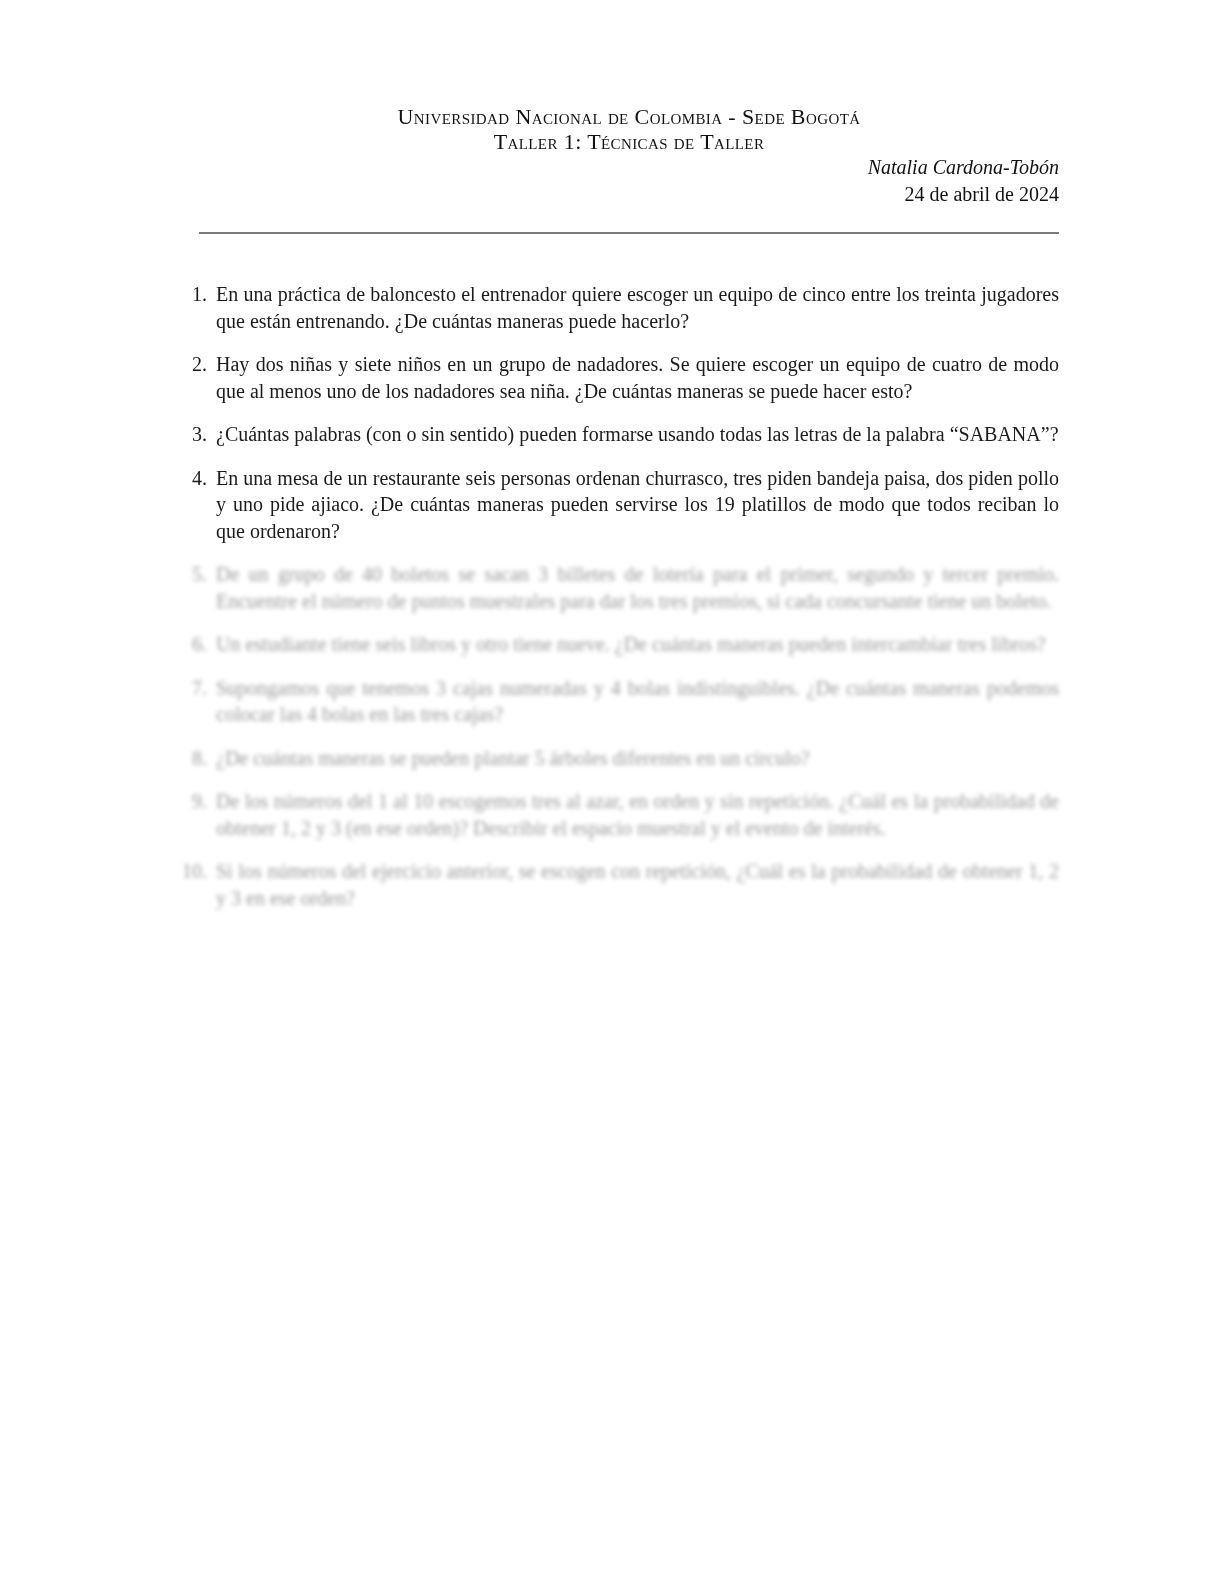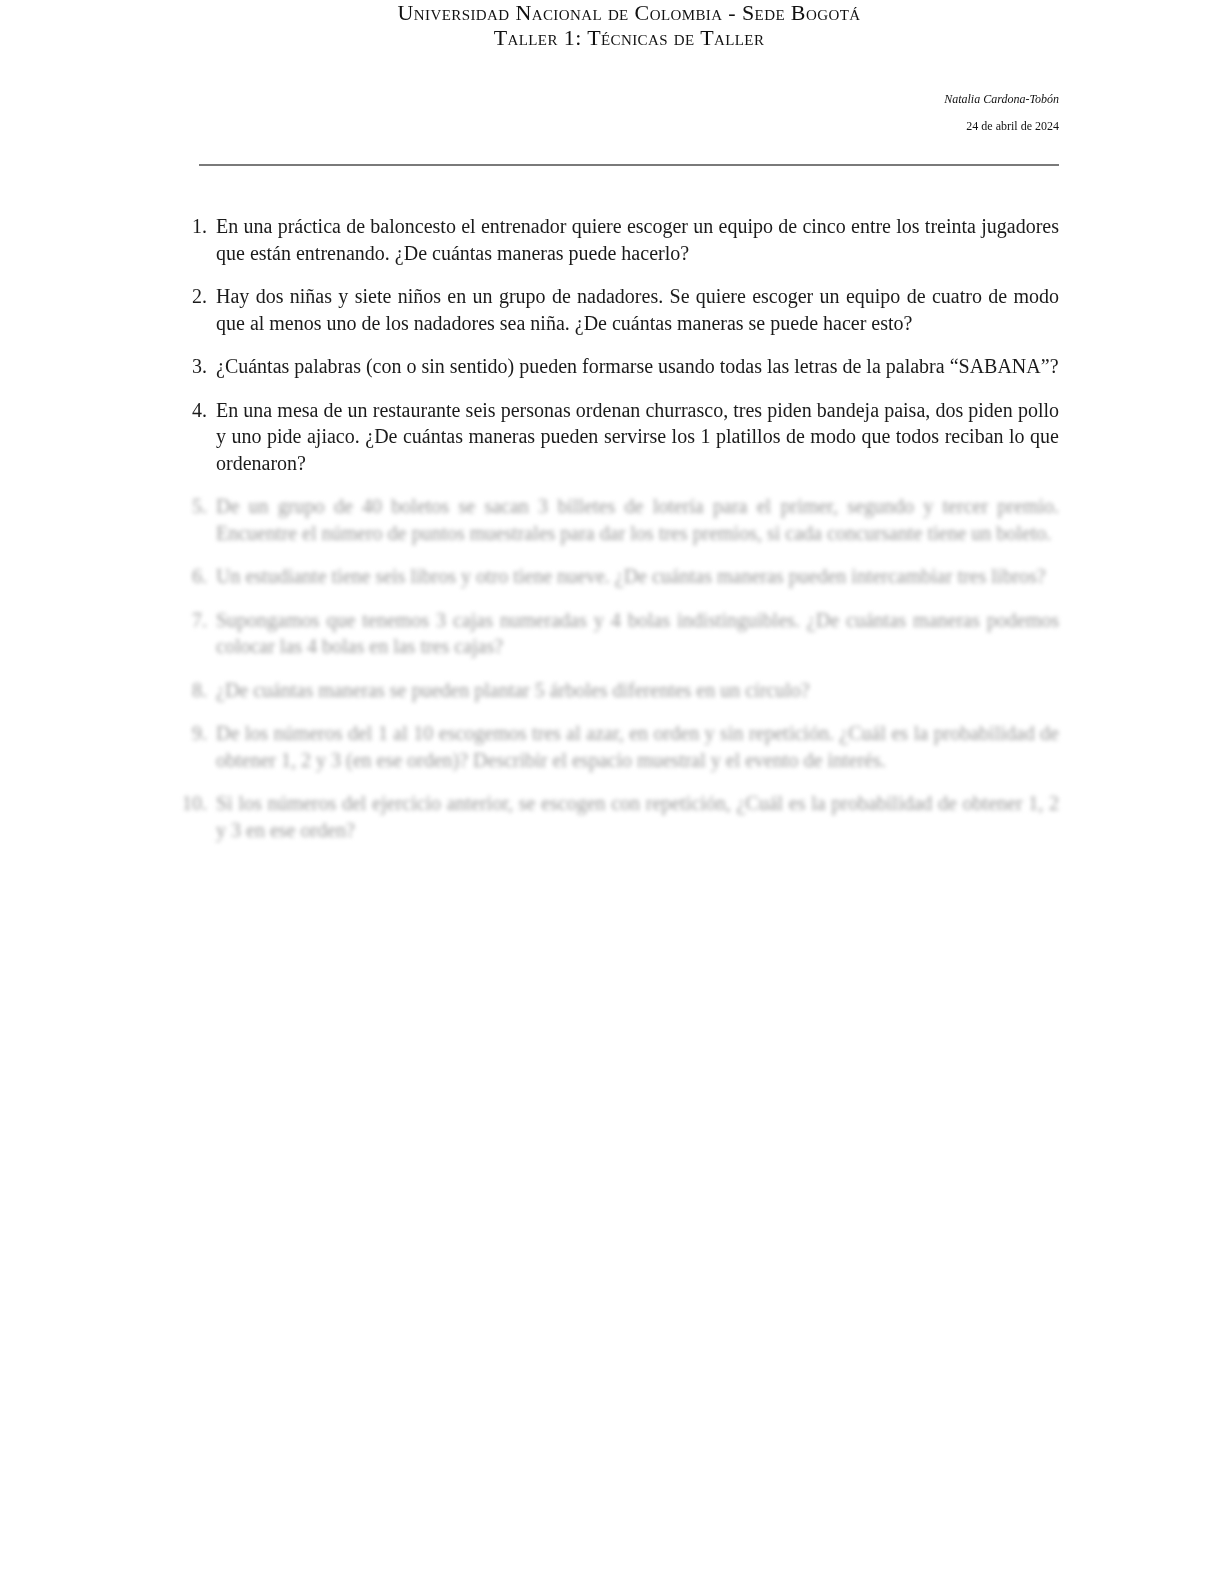--- a/index.html
+++ b/index.html
@@ -15,32 +15,32 @@
     color: #1b1b1b;
     overflow: hidden;
   }
   .content {
     position: absolute;
     left: 199px;
     top: 0;
     width: 860px;
   }
   .doc-header {
+    margin-top: 104px;
     text-align: center;
     font-variant: small-caps;
     font-size: 22px;
     line-height: 25px;
     letter-spacing: 0.4px;
     color: #111111;
   }
   .doc-header .t-line { display: block; }
   .byline {
-    margin-top: 36px;
     text-align: right;
-    font-size: 12px;
+    font-size: 20px;
     line-height: 27px;
     color: #111111;
   }
   .byline .author { font-style: italic; }
   .byline .date-words { }
   .byline .date-num { font-style: normal; }
   .rule {
     margin-top: 24px;
     height: 2px;
     background: #7a7a7a;
@@ -101,21 +101,21 @@
       <span class="txt">Hay dos niñas y siete niños en un grupo de nadadores. Se quiere escoger un equipo de cuatro de modo que al menos uno de los nadadores sea niña. ¿De cuántas maneras se puede hacer esto?</span>
     </div>
 
     <div class="problem">
       <span class="num">3.</span>
       <span class="txt">¿Cuántas palabras (con o sin sentido) pueden formarse usando todas las letras de la palabra “SABANA”?</span>
     </div>
 
     <div class="problem">
       <span class="num">4.</span>
-      <span class="txt">En una mesa de un restaurante seis personas ordenan churrasco, tres piden bandeja paisa, dos piden pollo y uno pide ajiaco. ¿De cuántas maneras pueden servirse los 1 platillos de modo que todos reciban lo que ordenaron?</span>
+      <span class="txt">En una mesa de un restaurante seis personas ordenan churrasco, tres piden bandeja paisa, dos piden pollo y uno pide ajiaco. ¿De cuántas maneras pueden servirse los 19 platillos de modo que todos reciban lo que ordenaron?</span>
     </div>
 
     <div class="problem blurred">
       <span class="num">5.</span>
       <span class="txt">De un grupo de 40 boletos se sacan 3 billetes de lotería para el primer, segundo y tercer premio. Encuentre el número de puntos muestrales para dar los tres premios, si cada concursante tiene un boleto.</span>
     </div>
 
     <div class="problem blurred">
       <span class="num">6.</span>
       <span class="txt">Un estudiante tiene seis libros y otro tiene nueve. ¿De cuántas maneras pueden intercambiar tres libros?</span>

